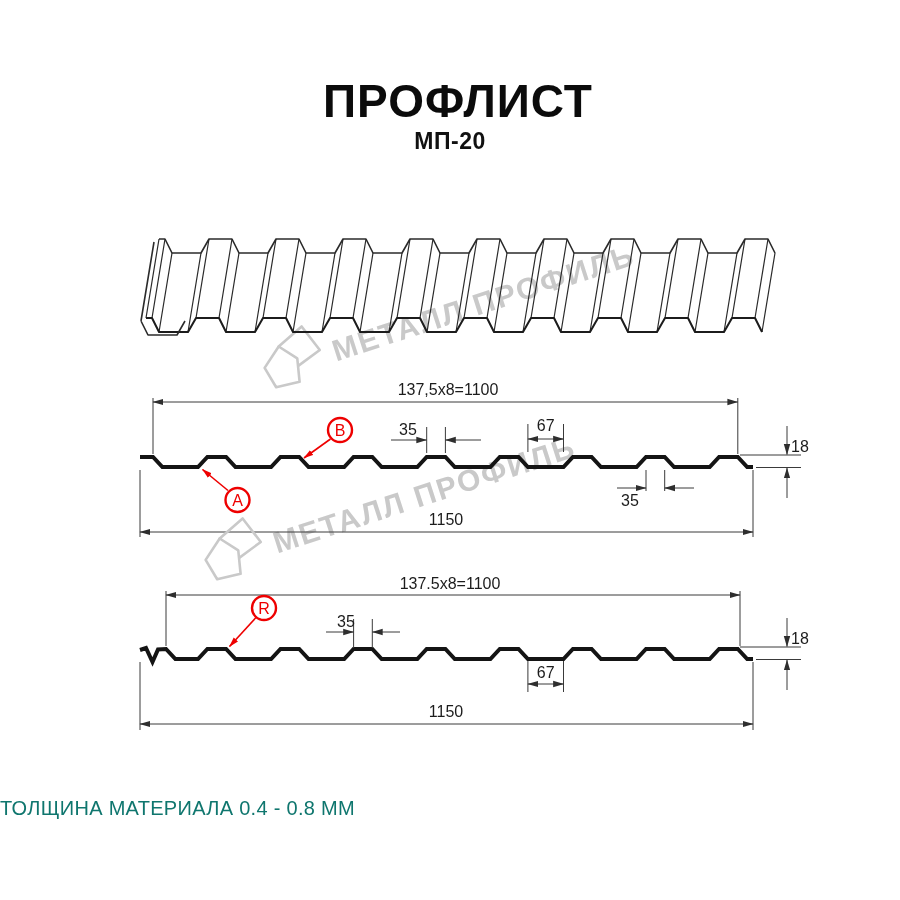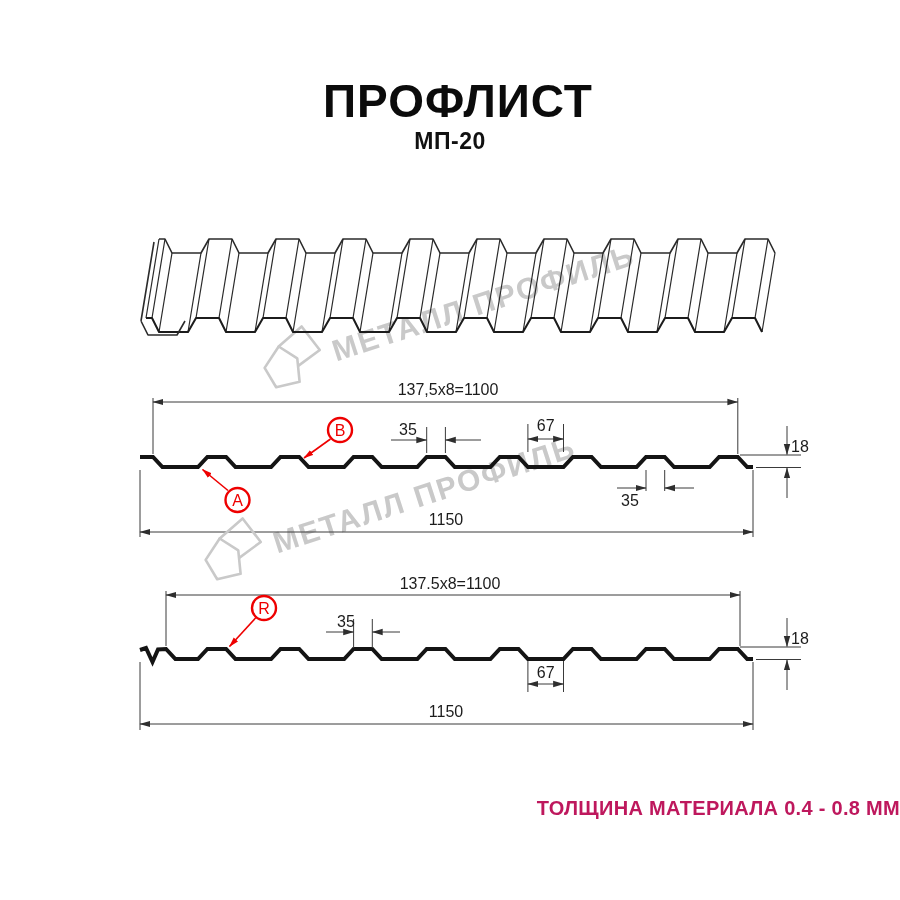--- a/index.html
+++ b/index.html
@@ -2,22 +2,22 @@
 <html><head>
 <meta charset="utf-8">
 <style>
   html,body{margin:0;padding:0;background:#fff;}
   body{width:900px;height:900px;position:relative;overflow:hidden;
        font-family:"Liberation Sans",sans-serif;}
   .page-title{position:absolute;left:0;top:78px;width:900px;text-align:center;
        font-size:46px;font-weight:700;letter-spacing:1px;color:#0b0b0b;line-height:46px;margin-left:8px;}
   .page-subtitle{position:absolute;left:0;top:131px;width:900px;text-align:center;
        font-size:23px;font-weight:700;letter-spacing:.5px;color:#111;line-height:20px;}
-  .footer-note{position:absolute;left:0;top:796px;width:900px;text-align:right;
-       font-size:20px;font-weight:700;letter-spacing:.3px;color:#be185d;line-height:24px;}
+  .footer-note{position:absolute;left:0;top:796px;width:900px;text-align:left;
+       font-size:20px;font-weight:400;letter-spacing:.3px;color:#0f766e;line-height:24px;}
   svg{position:absolute;left:0;top:0;}
   .thin{stroke:#3a3a3a;stroke-width:1;fill:none;}
   .prof{stroke:#141414;stroke-width:4;fill:none;stroke-linejoin:miter;}
   .sheet{stroke:#2b2b2b;stroke-width:1.6;fill:none;stroke-linejoin:round;}
   .sheetN{stroke:#1c1c1c;stroke-width:2;fill:none;stroke-linejoin:round;}
   .conn{stroke:#2b2b2b;stroke-width:1.2;fill:none;}
   .dim{font-family:"Liberation Sans",sans-serif;font-size:16px;fill:#1c1c1c;}
   .mid{text-anchor:middle;}
   .redln{stroke:#ee0000;stroke-width:1.6;fill:none;}
   .redcirc{stroke:#ee0000;stroke-width:2.4;fill:none;}

